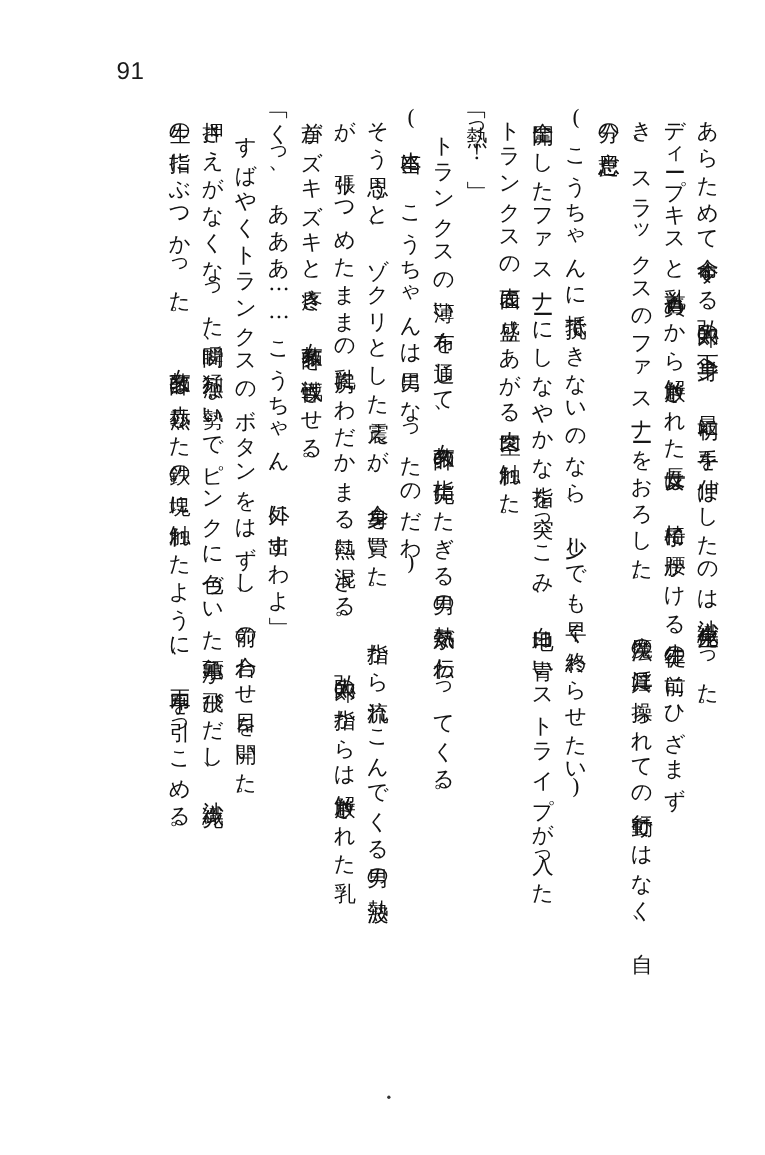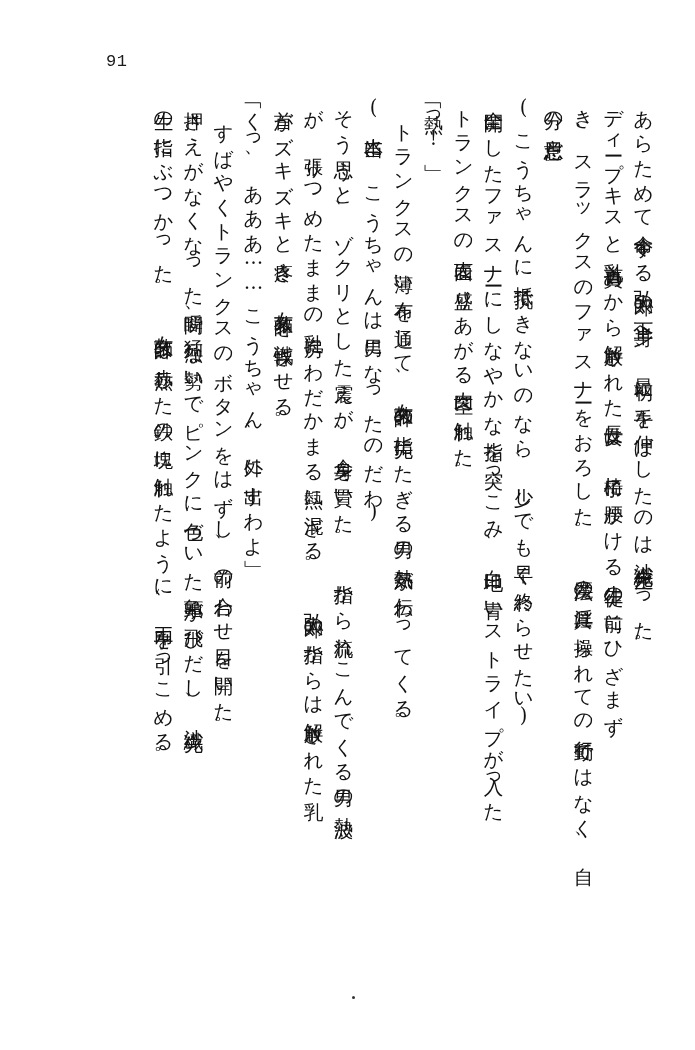--- a/index.html
+++ b/index.html
@@ -17,22 +17,22 @@
   #page {
     position: relative;
     width: 695px;
     height: 1050px;
     background: #ffffff;
   }
   #page-number {
     position: absolute;
     top: 52px;
     left: 106px;
-    font-family: Liberation Mono, monospace;
-    font-size: 17px;
+    font-family: Liberation Sans, sans-serif;
+    font-size: 22px;
     color: #1a1a1a;
     letter-spacing: 0.5px;
   }
   #text-block {
     position: absolute;
     top: 96px;
     left: 42px;
     width: 611px;
     height: 880px;
     display: flex;

